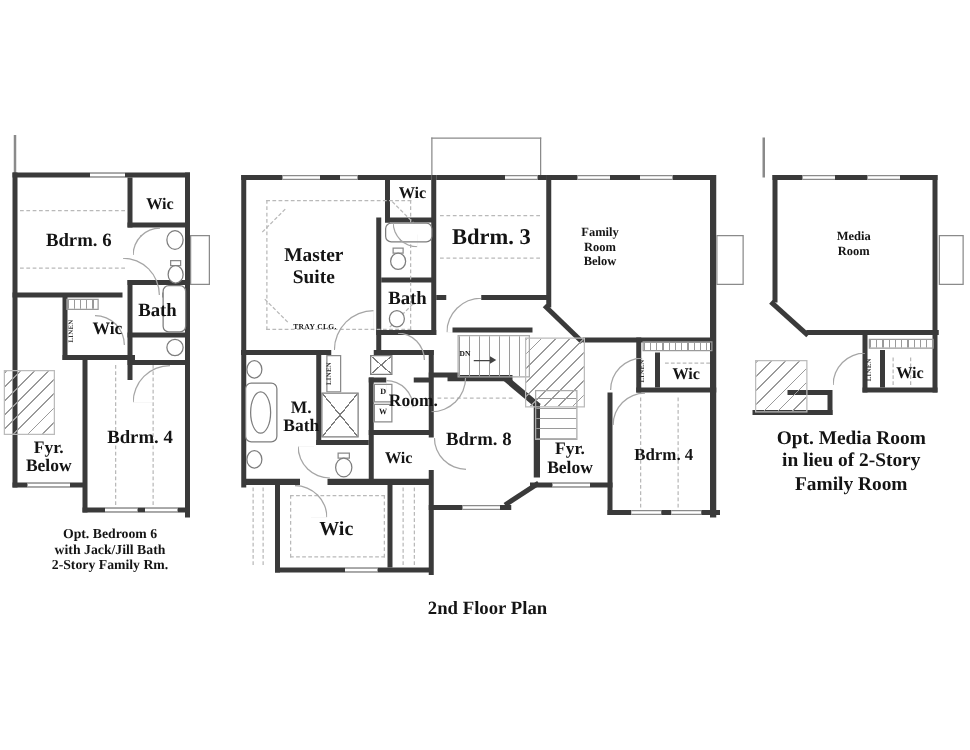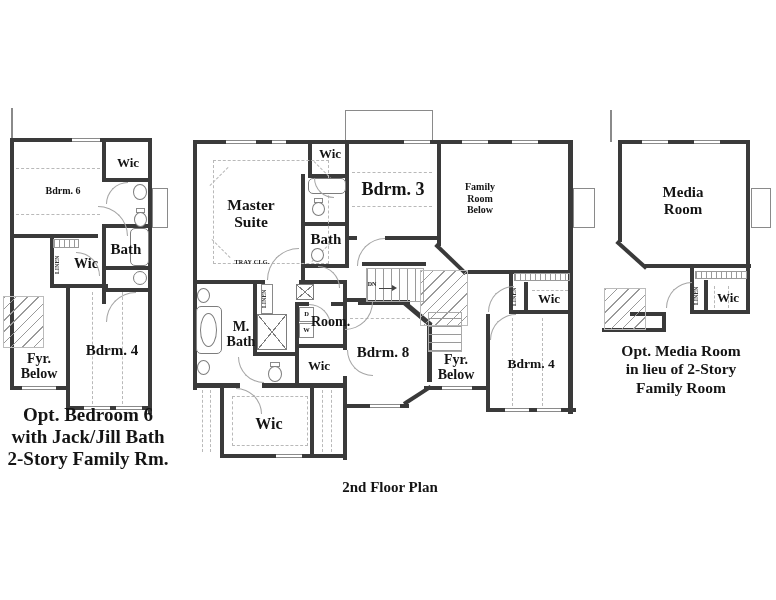--- a/index.html
+++ b/index.html
@@ -80,38 +80,38 @@
     <div class="dv" style="left:122px;top:292px;width:0;height:112px;"></div>
 
     <div class="arc tl" style="left:106px;top:182px;width:22px;height:22px;"></div>
     <div class="arc tr" style="left:98px;top:206px;width:30px;height:30px;"></div>
     <div class="arc tl" style="left:106px;top:292px;width:30px;height:30px;"></div>
     <div class="arc tr" style="left:76px;top:252px;width:24px;height:24px;"></div>
 
     <div class="lbl" style="left:104px;top:156px;width:48px;font-size:13px;">
         <span>Wic</span>
       </div>
-    <div class="lbl" style="left:24px;top:185px;width:78px;font-size:10px;">
+    <div class="lbl" style="left:24px;top:185px;width:78px;font-size:15px;">
         <span>Bdrm. 6</span>
       </div>
     <div class="lbl" style="left:103px;top:241px;width:46px;font-size:15px;">
         <span>Bath</span>
       </div>
     <div class="vt" style="left:55px;top:250px;width:10px;height:30px;">LINEN</div>
     <div class="lbl" style="left:62px;top:256px;width:48px;font-size:14px;">
         <span>Wic</span>
       </div>
     <div class="lbl" style="left:12px;top:351px;width:54px;font-size:14px;">
       <span>Fyr.</span>
       <span>Below</span>
     </div>
     <div class="lbl" style="left:80px;top:342px;width:64px;font-size:15px;">
         <span>Bdrm. 4</span>
       </div>
-    <div class="cap" style="left:2px;top:404px;width:172px;font-size:19px;line-height:1.15;">
+    <div class="cap" style="left:2px;top:421px;width:172px;font-size:11px;line-height:1.15;">
       <span>Opt. Bedroom 6</span>
       <span>with Jack/Jill Bath</span>
       <span>2-Story Family Rm.</span>
     </div>
   </div>
 
   <div style="left:0;top:0;width:776px;height:600px;">
     <div class="thin nob" style="left:345px;top:110px;width:88px;height:30px;"></div>
     <div class="w" style="left:193px;top:140px;width:152px;height:4px;"></div>
     <div class="w" style="left:193px;top:140px;width:4px;height:144px;"></div>
@@ -306,21 +306,21 @@
     <div class="hatch" style="left:695px;top:271px;width:52px;height:8px;"></div>
 
     <div class="win" style="left:642px;top:140px;width:26px;height:4px;"></div>
     <div class="win" style="left:694px;top:140px;width:26px;height:4px;"></div>
 
     <div class="std" style="left:604px;top:288px;width:42px;height:42px;"></div>
     <div class="arc tl" style="left:666px;top:282px;width:26px;height:26px;"></div>
     <div class="dv" style="left:714px;top:286px;width:0;height:22px;"></div>
     <div class="dv" style="left:728px;top:286px;width:0;height:22px;"></div>
 
-    <div class="lbl" style="left:648px;top:184px;width:70px;font-size:15px;line-height:1.15;">
+    <div class="lbl" style="left:648px;top:184px;width:70px;font-size:10px;line-height:1.15;">
       <span>Media</span>
       <span>Room</span>
     </div>
     <div class="vt" style="left:694px;top:283px;width:10px;height:26px;">LINEN</div>
     <div class="lbl" style="left:706px;top:291px;width:44px;font-size:13px;">
         <span>Wic</span>
       </div>
     <div class="cap" style="left:600px;top:342px;width:162px;font-size:15.5px;line-height:1.18;">
       <span>Opt. Media Room</span>
       <span>in lieu of 2-Story</span>

